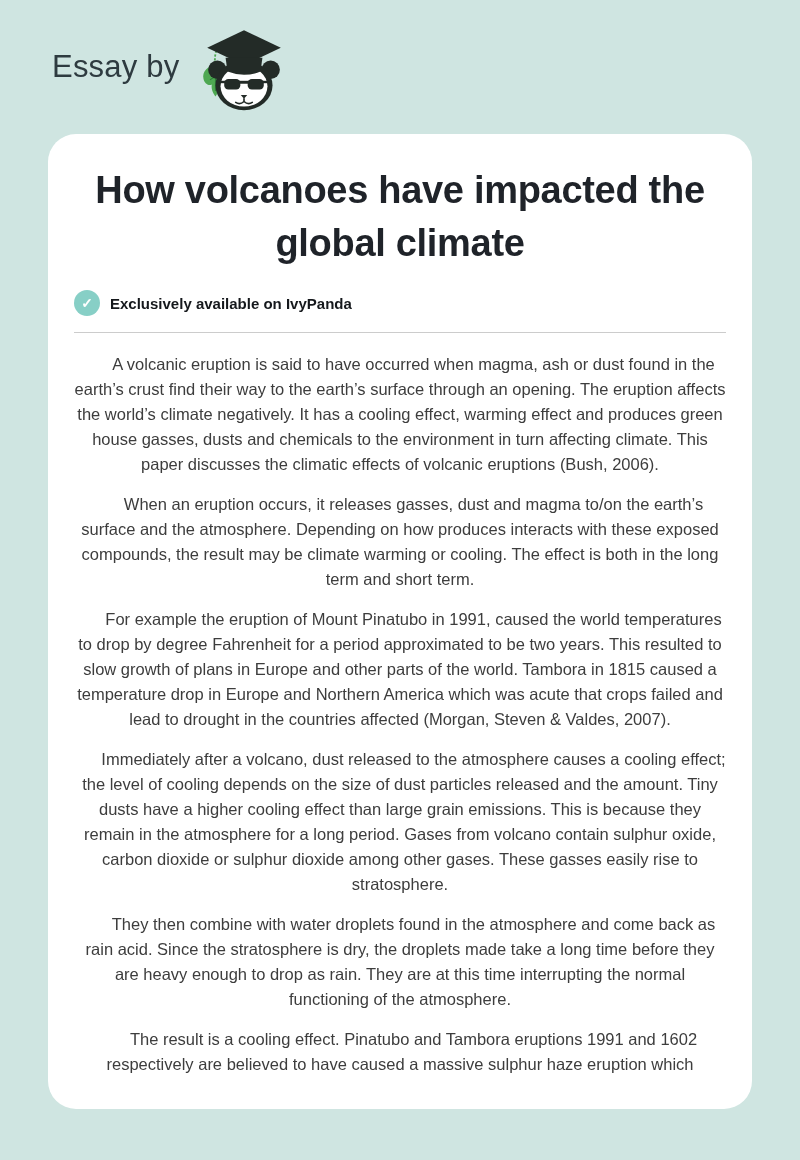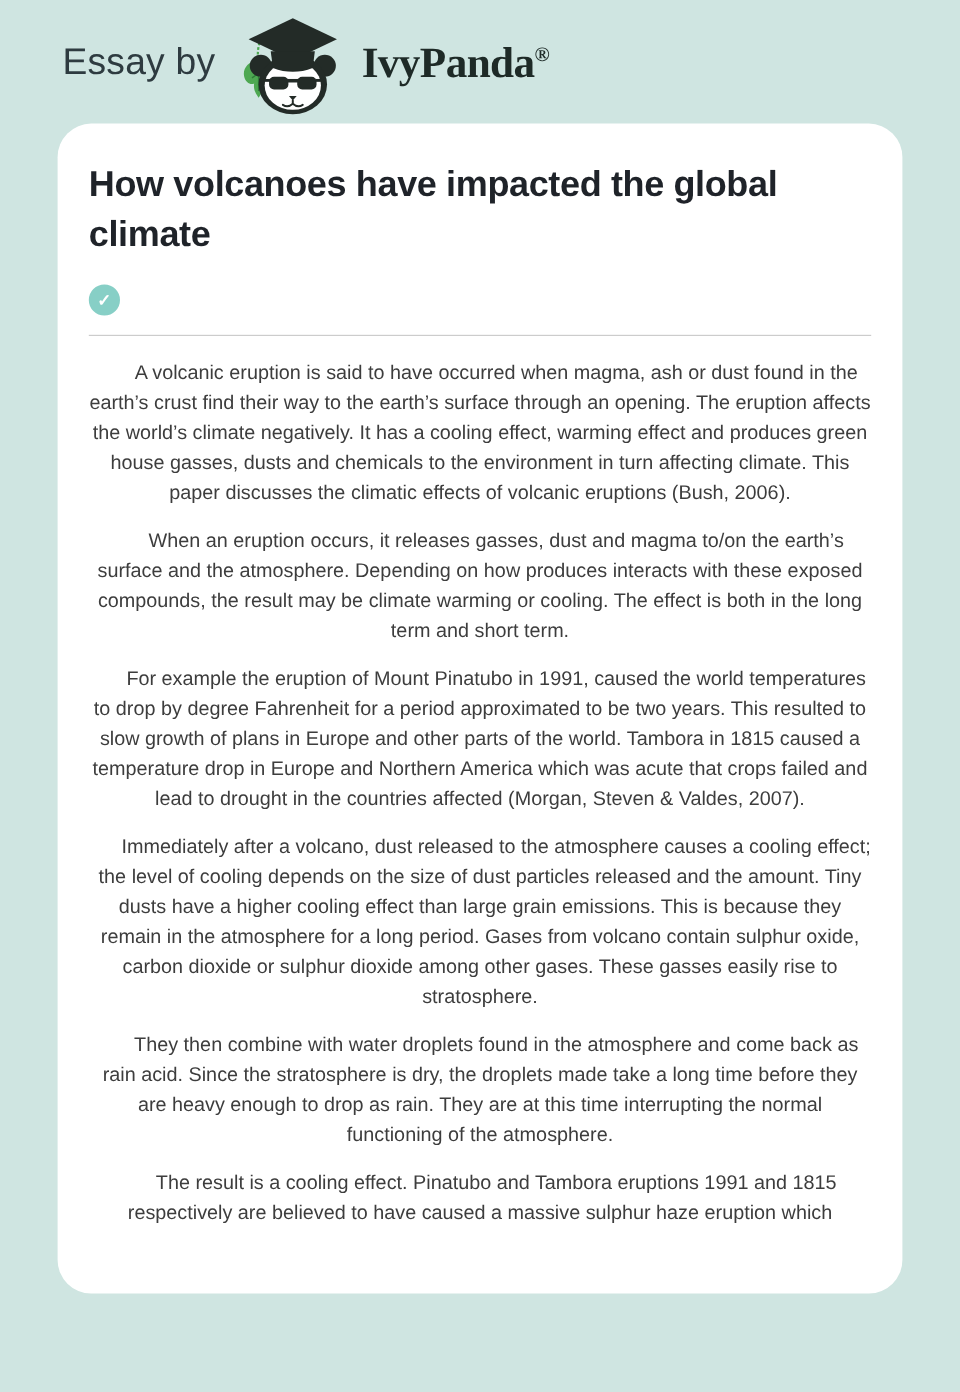--- a/index.html
+++ b/index.html
@@ -10,21 +10,21 @@
   body {
     background: #cfe5e1;
     min-height: 1160px;
     position: relative;
   }
 
   
   .header {
     display: flex;
     align-items: center;
-    height: 103px;
+    height: 134px;
     padding-left: 52px;
   }
   .essay-by {
     font-size: 31px;
     color: #2e3b40;
     letter-spacing: 0.2px;
     margin-right: 14px;
   }
   .logo-group {
     display: flex;
@@ -54,26 +54,27 @@
   .card {
     width: 704px;
     height: 975px;
     margin-left: 48px;
     background: #ffffff;
     border-radius: 28px;
     padding: 30px 26px 36px 26px;
     overflow: hidden;
   }
   .card h1 {
-    font-size: 30px;
+    font-size: 38px;
     line-height: 1.4;
     font-weight: bold;
     color: #1f2329;
     letter-spacing: -0.3px;
     margin-bottom: 20px;
+    text-align: center;
   }
   .badge-row {
     display: flex;
     align-items: center;
     margin-bottom: 16px;
   }
   .badge-circle {
     width: 26px;
     height: 26px;
     border-radius: 50%;
@@ -134,34 +135,34 @@
         <rect x="28.5" y="63" width="17.5" height="11.5" rx="4.5"></rect>
         <rect x="54" y="63" width="17.5" height="11.5" rx="4.5"></rect>
         <rect x="44" y="65" width="12" height="3.2"></rect>
         <rect x="23.5" y="65" width="6" height="2.6"></rect>
         <rect x="70.5" y="65" width="6" height="2.6"></rect>
       </g>
 
       <path d="M46.5,80.5 L53.5,80.5 L50,84.5 Z" fill="#232b27"></path>
       <path d="M50,84.5 L50,87.5 M50,87.5 Q45.5,91.5 41,88.5 M50,87.5 Q54.5,91.5 59,88.5" fill="none" stroke="#232b27" stroke-width="1.8" stroke-linecap="round"></path>
     </svg>
-    <span class="brand"><span>IvyPanda</span><sup>®</sup></span>
   </div>
 </div>
 
 <div class="card">
   <h1>How volcanoes have impacted the global climate</h1>
 
   <div class="badge-row">
     <span class="badge-circle">✓</span>
+    <span class="badge-text">Exclusively available on IvyPanda</span>
   </div>
 
   <hr class="divider">
 
   <div class="body-text">
     <p>A volcanic eruption is said to have occurred when magma, ash or dust found in the earth’s crust find their way to the earth’s surface through an opening. The eruption affects the world’s climate negatively. It has a cooling effect, warming effect and produces green house gasses, dusts and chemicals to the environment in turn affecting climate. This paper discusses the climatic effects of volcanic eruptions (Bush, 2006).</p>
     <p>When an eruption occurs, it releases gasses, dust and magma to/on the earth’s surface and the atmosphere. Depending on how produces interacts with these exposed compounds, the result may be climate warming or cooling. The effect is both in the long term and short term.</p>
     <p>For example the eruption of Mount Pinatubo in 1991, caused the world temperatures to drop by degree Fahrenheit for a period approximated to be two years. This resulted to slow growth of plans in Europe and other parts of the world. Tambora in 1815 caused a temperature drop in Europe and Northern America which was acute that crops failed and lead to drought in the countries affected (Morgan, Steven &amp; Valdes, 2007).</p>
     <p>Immediately after a volcano, dust released to the atmosphere causes a cooling effect; the level of cooling depends on the size of dust particles released and the amount. Tiny dusts have a higher cooling effect than large grain emissions. This is because they remain in the atmosphere for a long period. Gases from volcano contain sulphur oxide, carbon dioxide or sulphur dioxide among other gases. These gasses easily rise to stratosphere.</p>
     <p>They then combine with water droplets found in the atmosphere and come back as rain acid. Since the stratosphere is dry, the droplets made take a long time before they are heavy enough to drop as rain. They are at this time interrupting the normal functioning of the atmosphere.</p>
-    <p>The result is a cooling effect. Pinatubo and Tambora eruptions 1991 and 1815 respectively are believed to have caused a massive sulphur haze eruption which</p>
+    <p>The result is a cooling effect. Pinatubo and Tambora eruptions 1991 and 1602 respectively are believed to have caused a massive sulphur haze eruption which</p>
   </div>
 </div>
 
 </body></html>

